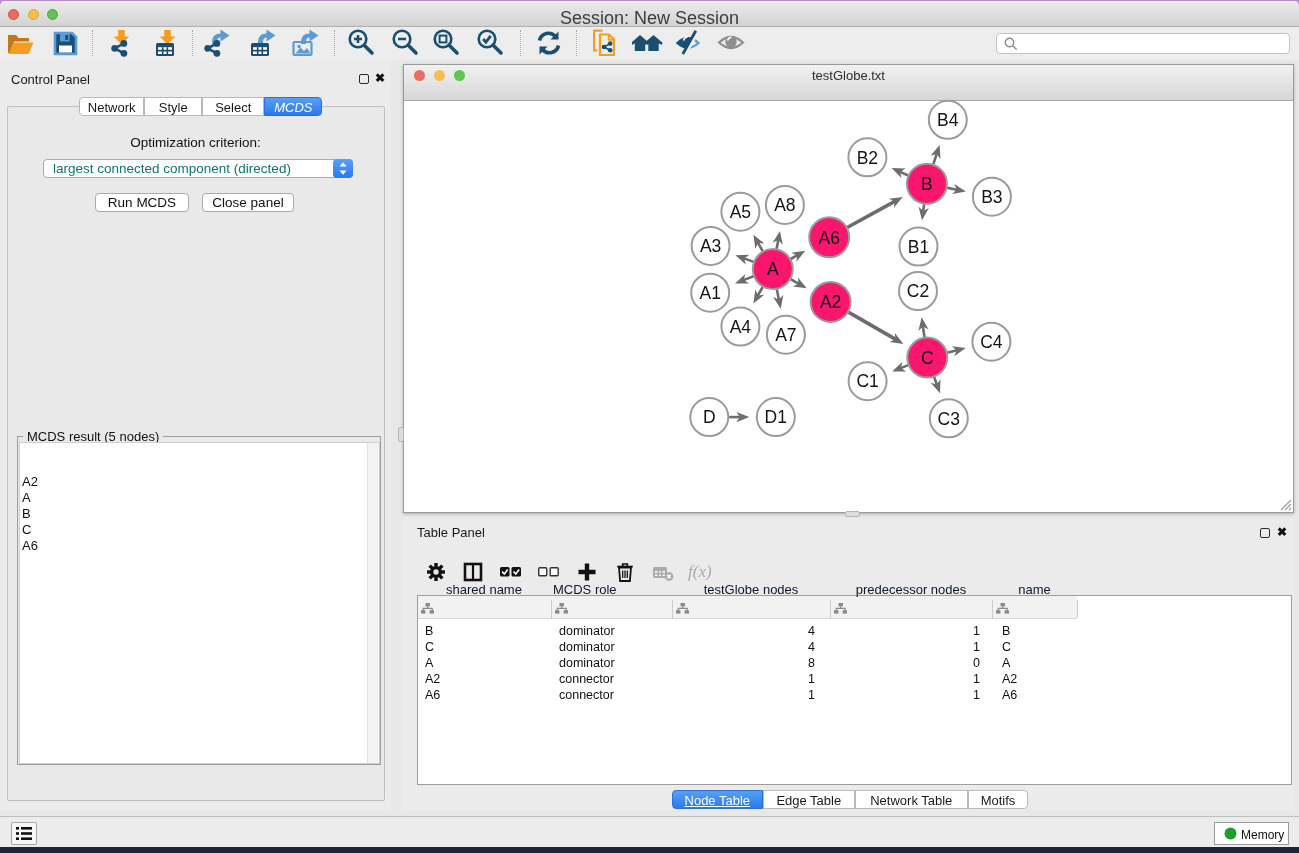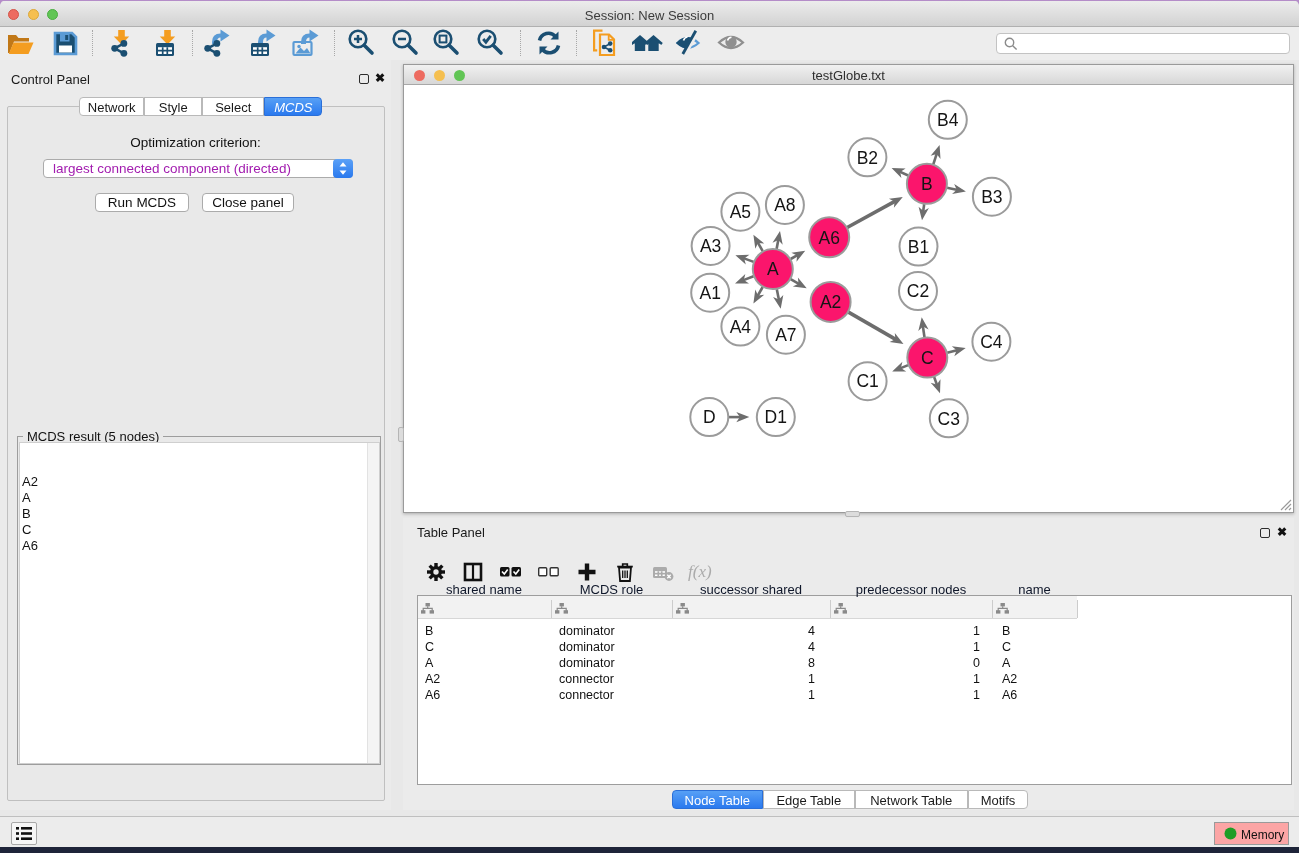--- a/index.html
+++ b/index.html
@@ -1,53 +1,53 @@
 <!DOCTYPE html>
 <html><head><meta charset="utf-8"><style>
 *{margin:0;padding:0;box-sizing:border-box}
 html,body{width:1299px;height:853px;overflow:hidden}
 body{font-family:"Liberation Sans",sans-serif;background:linear-gradient(#b48cc8 0px,#b48cc8 10px,#1e2439 10px);position:relative}
 #app{position:absolute;left:0;top:0;width:1299px;height:847px;background:#e8e8e8;border-radius:6px 6px 0 0}
 #bgtop{position:absolute;left:0;top:0;width:1299px;height:1px;background:#b48cc8;z-index:50}
 #titlebar{position:absolute;left:0;top:1px;width:1299px;height:26px;background:linear-gradient(#ececec,#d2d2d2);border-bottom:1px solid #b0b0b0;border-radius:6px 6px 0 0}
 .light{position:absolute;width:11px;height:11px;border-radius:50%}
-#title-t{position:absolute;top:7px;left:0;width:100%;text-align:center;font-size:13px;color:#3c3c3c}
+#title-t{position:absolute;top:7px;left:0;width:100%;text-align:center;font-size:18px;color:#3c3c3c}
 #toolbar{position:absolute;left:0;top:27px;width:1299px;height:33px;background:#ededed}
 .tsep{position:absolute;top:30px;height:26px;width:0;border-left:1px dotted #a8a8a8}
 #searchbox{position:absolute;left:996px;top:33px;width:294px;height:21px;background:#fff;border:1px solid #c3c3c3;border-radius:4px}
 .hdrtxt{position:absolute;font-size:13px;color:#1a1a1a}
 .floatic{position:absolute;width:10px;height:10px;border:1.6px solid #2c2c2c;border-radius:2px}
 .closeic{position:absolute;font-size:12px;color:#111;font-weight:700}
 #cpanel{position:absolute;left:0;top:60px;width:391px;height:750px;background:#ebebeb}
 #cp-sub{position:absolute;left:7px;top:106px;width:378px;height:695px;border:1px solid #c0c0c0;background:#e9e9e9;border-radius:2px}
 .tab{position:absolute;height:19px;line-height:19px;text-align:center;font-size:13px;color:#1a1a1a;background:#fff;border:1px solid #b9b9b9}
 .tab.sel{background:linear-gradient(#57a0f6,#2a79ee);color:#fff;border-color:#2a6fd8}
 #optlabel{position:absolute;left:0;top:135px;width:391px;text-align:center;font-size:13.5px;color:#111}
 #combo{position:absolute;left:43px;top:159px;width:310px;height:19px;background:#fff;border:1px solid #ababab;border-radius:4px}
-#combo .txt{position:absolute;left:9px;top:1px;font-size:13.5px;color:#a21caf;line-height:16px}
+#combo .txt{position:absolute;left:9px;top:1px;font-size:13.5px;color:#0f766e;line-height:16px}
 #combo .cap{position:absolute;right:-1px;top:-1px;width:20px;height:19px;border-radius:4px;background:linear-gradient(#5ba1f7,#2a79ee)}
 .btn{position:absolute;height:19px;line-height:17px;background:#fff;border:1px solid #ababab;border-radius:4px;text-align:center;font-size:13.5px;color:#111}
 #fieldset{position:absolute;left:17px;top:436px;width:364px;height:329px;border:1px solid #9d9d9d}
 #fieldset .leg{position:absolute;left:5px;top:-8px;background:#e9e9e9;padding:0 4px;font-size:13px;color:#111}
 #cplist{position:absolute;left:1px;top:5px;width:361px;height:322px;background:#fff;border:1px solid #cfcfcf}
 #cpscroll{position:absolute;right:0;top:0;width:12px;height:320px;background:#f4f4f4;border-left:1px solid #e2e2e2}
 #netwin{position:absolute;left:403px;top:64px;width:891px;height:449px;background:#fff;border:1px solid #9a9a9a;box-shadow:0 1px 3px rgba(0,0,0,.25)}
-#nettitle{position:absolute;left:0;top:0;width:100%;height:20px;background:linear-gradient(#f1f1f1,#d7d7d7);border-bottom:1px solid #a8a8a8}
+#nettitle{position:absolute;left:0;top:0;width:100%;height:36px;background:linear-gradient(#f1f1f1,#d7d7d7);border-bottom:1px solid #a8a8a8}
 #nettitle .t{position:absolute;top:3px;width:100%;text-align:center;font-size:13px;color:#2e2e2e}
 .nlight{position:absolute;top:5px;width:11px;height:11px;border-radius:50%}
 #tpanel{position:absolute;left:403px;top:518px;width:891px;height:292px;background:#ebebeb}
 #tpfx{position:absolute;left:688px;top:562px;font-family:"Liberation Serif",serif;font-style:italic;font-size:17px;color:#ababab}
 #ttable{position:absolute;left:417px;top:595px;width:875px;height:190px;background:#fff;border:1px solid #9d9d9d}
 #thead{position:absolute;left:418px;top:596px;width:659px;height:23px;background:#f2f2f2;border-bottom:1px solid #d7d7d7}
 .thcell{position:absolute;top:582px;font-size:13px;color:#0f172a}
 .thsep{position:absolute;top:600px;height:18px;width:0;border-left:1px solid #cccccc}
 .trow{position:absolute;font-size:12.5px;color:#111}
 #statusbar{position:absolute;left:0;top:816px;width:1299px;height:31px;background:#ececec;border-top:1px solid #bfbfbf}
 #listbtn{position:absolute;left:11px;top:822px;width:26px;height:23px;background:#f6f6f6;border:1px solid #a8a8a8;border-radius:2px}
-#membtn{position:absolute;left:1214px;top:822px;width:75px;height:23px;background:#fca5a5;border:1px solid #9a9a9a;font-size:12px;color:#111}
+#membtn{position:absolute;left:1214px;top:822px;width:75px;height:23px;background:#ffffff;border:1px solid #9a9a9a;font-size:12px;color:#111}
 </style></head>
 <body>
 <div id="app">
   <div id="titlebar">
     <div class="light" style="left:8px;top:8px;background:#ed6b60;border:1px solid #d35549"></div>
     <div class="light" style="left:27.5px;top:8px;background:#f5bf4f;border:1px solid #dca83a"></div>
     <div class="light" style="left:47px;top:8px;background:#61c555;border:1px solid #4aad41"></div>
     <div id="title-t">Session: New Session</div>
   </div>
   <div id="toolbar"></div>
@@ -387,28 +387,28 @@
       <rect x="0" y="7.2" width="4.4" height="3.4" fill="#8a8a8a"></rect>
       <rect x="8.6" y="7.2" width="4.4" height="3.4" fill="#8a8a8a"></rect>
     </svg>
     <div class="thcell" style="left:419px;width:130px;text-align:center">shared name</div>
     <svg width="13" height="11" viewBox="0 0 13 11" style="position:absolute;left:555px;top:603px">
       <rect x="4.5" y="0" width="4.4" height="3.4" fill="#8a8a8a"></rect>
       <path d="M6.7 3.2v2.2M2.2 8V5.4h9v2.6" stroke="#8a8a8a" stroke-width="1.2" fill="none"></path>
       <rect x="0" y="7.2" width="4.4" height="3.4" fill="#8a8a8a"></rect>
       <rect x="8.6" y="7.2" width="4.4" height="3.4" fill="#8a8a8a"></rect>
     </svg>
-    <div class="thcell" style="left:553px;width:117px;text-align:center">MCDS role</div>
+    <div class="thcell" style="left:553px;width:117px;text-align:left">MCDS role</div>
     <svg width="13" height="11" viewBox="0 0 13 11" style="position:absolute;left:676px;top:603px">
       <rect x="4.5" y="0" width="4.4" height="3.4" fill="#8a8a8a"></rect>
       <path d="M6.7 3.2v2.2M2.2 8V5.4h9v2.6" stroke="#8a8a8a" stroke-width="1.2" fill="none"></path>
       <rect x="0" y="7.2" width="4.4" height="3.4" fill="#8a8a8a"></rect>
       <rect x="8.6" y="7.2" width="4.4" height="3.4" fill="#8a8a8a"></rect>
     </svg>
-    <div class="thcell" style="left:674px;width:154px;text-align:center">successor shared</div>
+    <div class="thcell" style="left:674px;width:154px;text-align:center">testGlobe nodes</div>
     <svg width="13" height="11" viewBox="0 0 13 11" style="position:absolute;left:834px;top:603px">
       <rect x="4.5" y="0" width="4.4" height="3.4" fill="#8a8a8a"></rect>
       <path d="M6.7 3.2v2.2M2.2 8V5.4h9v2.6" stroke="#8a8a8a" stroke-width="1.2" fill="none"></path>
       <rect x="0" y="7.2" width="4.4" height="3.4" fill="#8a8a8a"></rect>
       <rect x="8.6" y="7.2" width="4.4" height="3.4" fill="#8a8a8a"></rect>
     </svg>
     <div class="thcell" style="left:832px;width:158px;text-align:center">predecessor nodes</div>
     <svg width="13" height="11" viewBox="0 0 13 11" style="position:absolute;left:996px;top:603px">
       <rect x="4.5" y="0" width="4.4" height="3.4" fill="#8a8a8a"></rect>
       <path d="M6.7 3.2v2.2M2.2 8V5.4h9v2.6" stroke="#8a8a8a" stroke-width="1.2" fill="none"></path>
@@ -439,21 +439,21 @@
     <div class="trow" style="left:425px;top:672px">A2</div>
     <div class="trow" style="left:559px;top:672px">connector</div>
     <div class="trow" style="left:735px;top:672px;width:80px;text-align:right">1</div>
     <div class="trow" style="left:900px;top:672px;width:80px;text-align:right">1</div>
     <div class="trow" style="left:1002px;top:672px">A2</div>
     <div class="trow" style="left:425px;top:688px">A6</div>
     <div class="trow" style="left:559px;top:688px">connector</div>
     <div class="trow" style="left:735px;top:688px;width:80px;text-align:right">1</div>
     <div class="trow" style="left:900px;top:688px;width:80px;text-align:right">1</div>
     <div class="trow" style="left:1002px;top:688px">A6</div>
-  <div class="tab sel" style="left:671.6px;top:790px;width:91.4px;border-radius:4px 0 0 4px;">Node Table</div>
+  <div class="tab sel" style="left:671.6px;top:790px;width:91.4px;border-radius:4px 0 0 4px;text-decoration:underline;">Node Table</div>
     <div class="tab" style="left:763px;top:790px;width:91.6px;">Edge Table</div>
     <div class="tab" style="left:854.6px;top:790px;width:113.4px;">Network Table</div>
     <div class="tab" style="left:968px;top:790px;width:60px;border-radius:0 4px 4px 0;">Motifs</div>
 
   <div style="position:absolute;left:398px;top:427px;width:6px;height:15px;background:#dcdcdc;border:1px solid #b5b5b5;border-radius:2px"></div>
   <div style="position:absolute;left:845px;top:511px;width:15px;height:6px;background:#dcdcdc;border:1px solid #b5b5b5;border-radius:2px"></div>
   <div id="statusbar"></div>
   <div id="listbtn">
       <svg width="16" height="14" viewBox="0 0 16 14" style="position:absolute;left:4px;top:4px">
         <g fill="#111">

